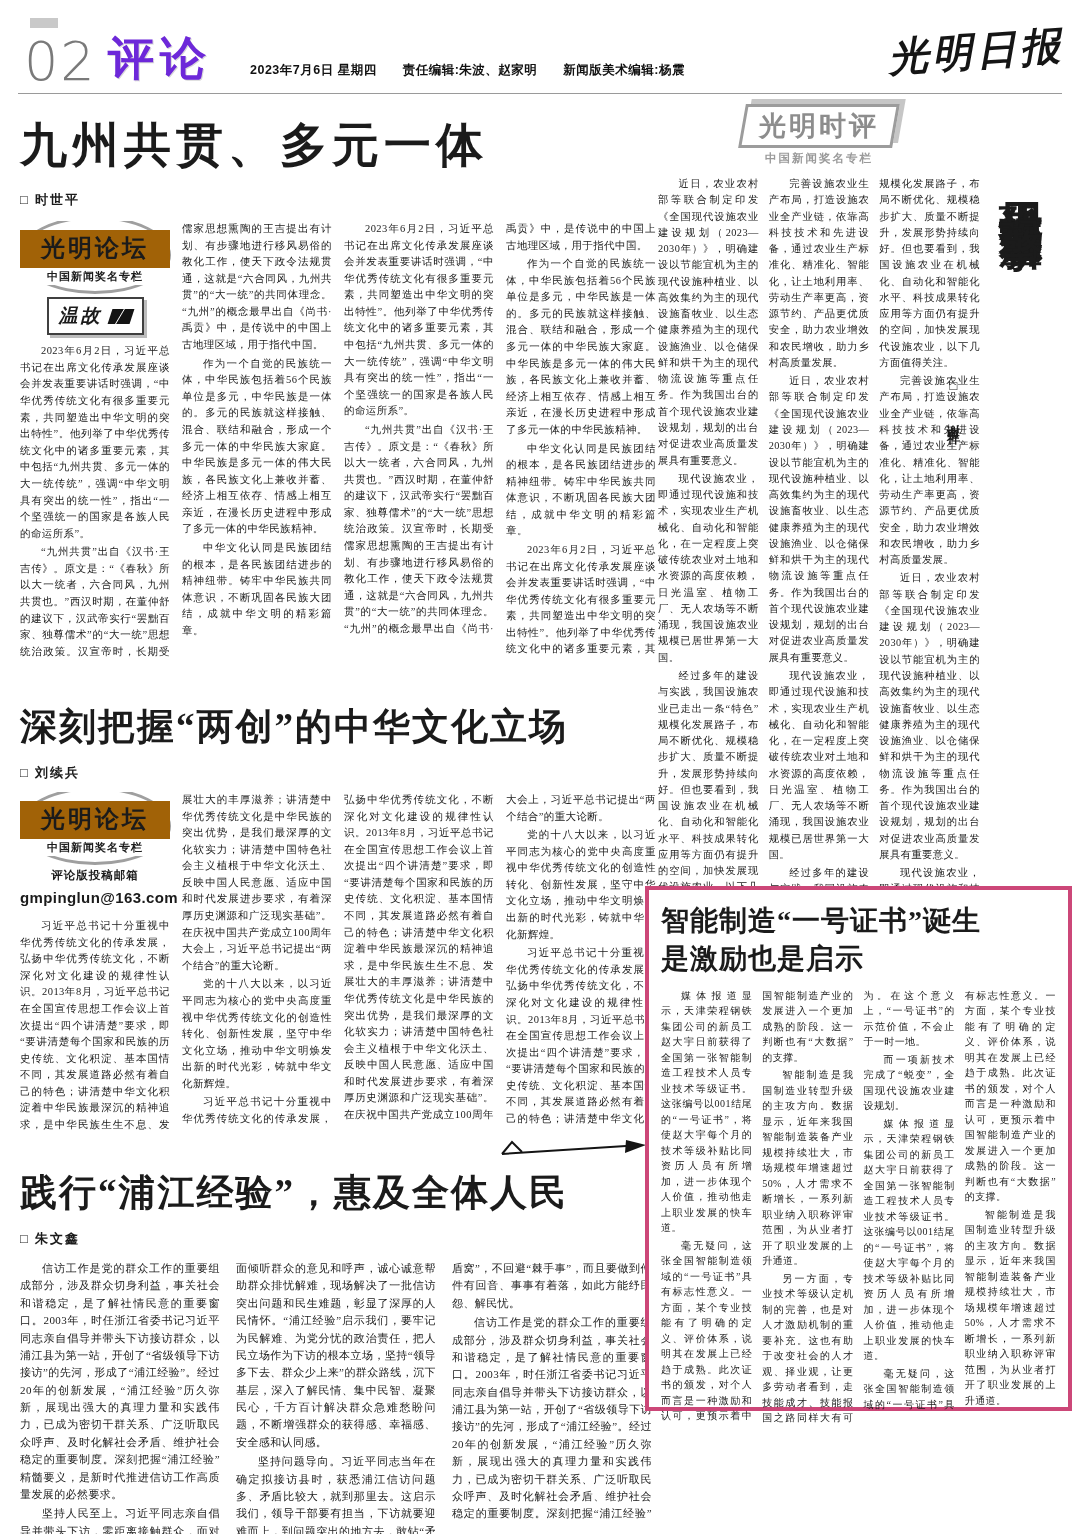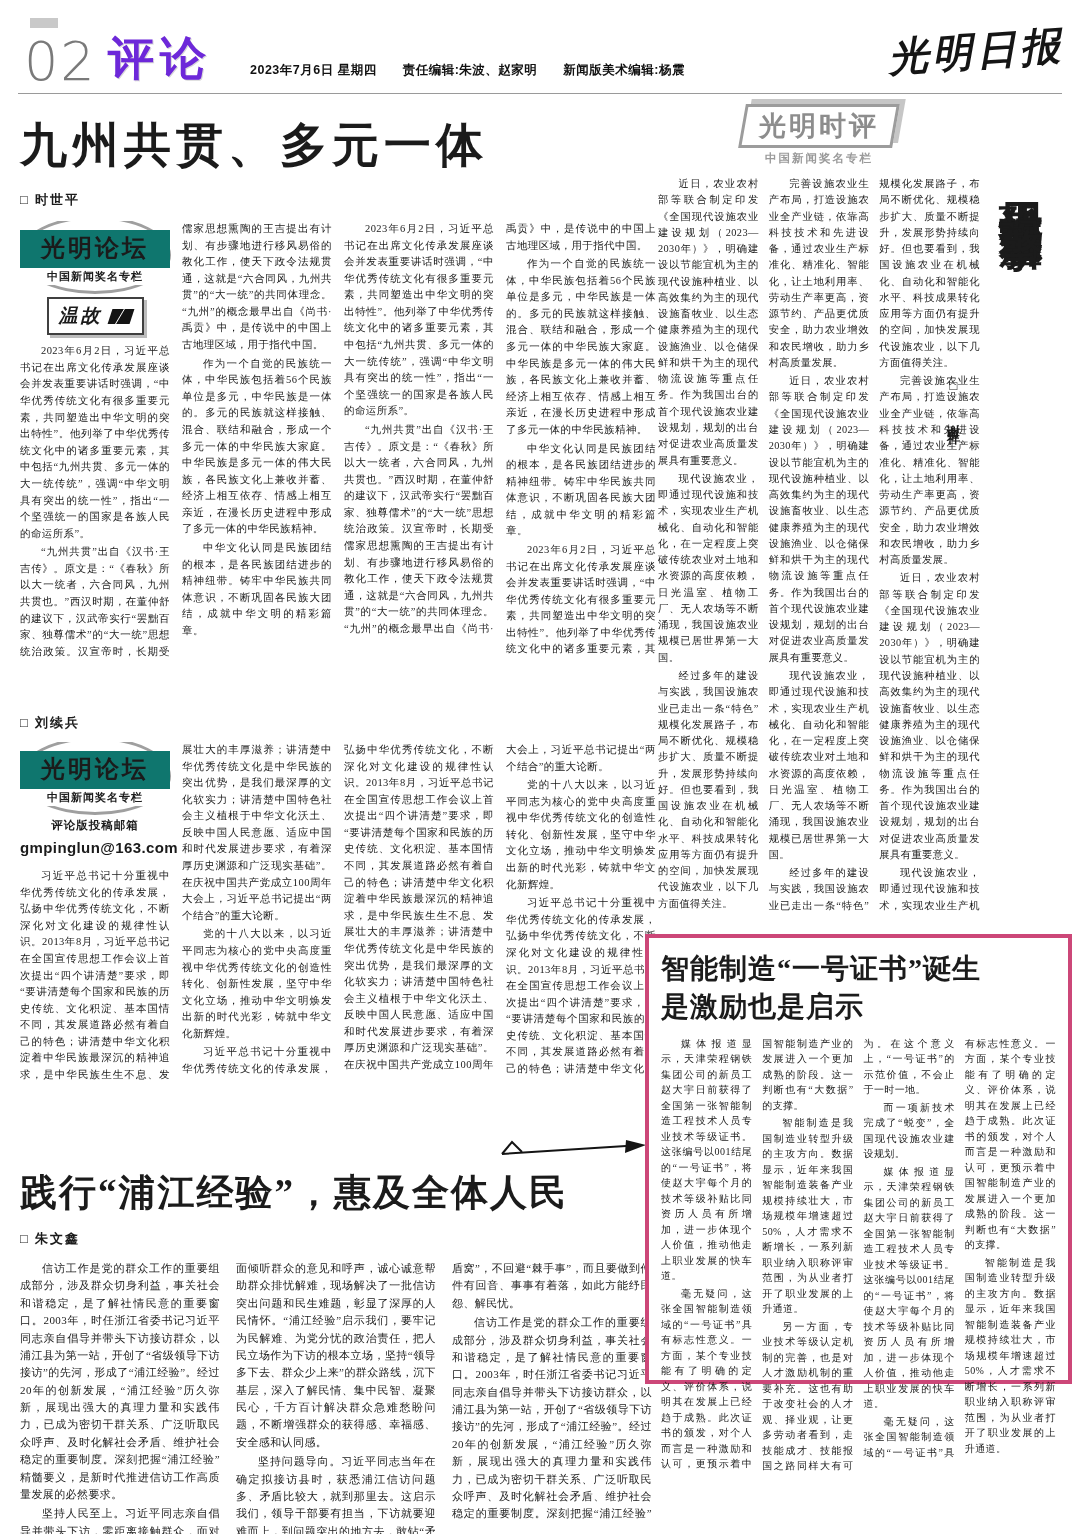--- a/index.html
+++ b/index.html
@@ -29,21 +29,21 @@
   .art1{position:absolute;left:20px;top:18px;width:636px;}
   .art1 h1{margin:0;font-size:47px;font-weight:bold;letter-spacing:5px;}
   .art1 h2{margin:10px 0 0;font-size:25px;font-weight:bold;letter-spacing:2px;}
   .art1 .byline{margin-top:14px;}
   .art1 .fillbody{margin-top:12px;height:440px;columns:4;column-gap:12px;}
   
   .forum-box{break-inside:avoid;width:100%;margin-bottom:8px;}
   .forum-logo{position:relative;text-align:center;padding:9px 0 4px;}
   .forum-logo .ring{position:absolute;left:50%;top:50%;width:146px;height:72px;
                     transform:translate(-50%,-50%);border:3px solid #9f9f9f;border-radius:50%;}
-  .forum-logo .name{position:relative;font-size:24px;font-weight:bold;letter-spacing:3px;background:#0f766e;}
+  .forum-logo .name{position:relative;font-size:24px;font-weight:bold;letter-spacing:3px;background:#a16207;}
   .forum-logo .sub{position:relative;font-size:11px;font-weight:bold;letter-spacing:1px;background:#fff;}
   .wengu{display:flex;align-items:center;gap:7px;width:fit-content;margin:8px auto 6px;
          border:2px solid #404040;padding:2px 10px;box-shadow:3px 3px 0 #bdbdbd;}
   .wengu .txt{font-size:19px;font-weight:bold;font-style:italic;letter-spacing:3px;}
   .book-icon{display:inline-block;width:22px;height:15px;transform:skewX(-18deg);
              background:linear-gradient(105deg,#141414 42%,#ffffff 46%,#141414 50%);}
   .mailbox-label{font-size:11.5px;font-weight:bold;text-align:center;margin-top:6px;letter-spacing:1px;}
   .mailbox-mail{font-size:15px;font-weight:bold;text-align:center;
                 font-family:"Liberation Sans",sans-serif;margin-top:2px;}
   
@@ -64,21 +64,21 @@
   .art2 h1{margin:0;font-size:37px;font-weight:bold;letter-spacing:2px;}
   .art2 .byline{margin-top:12px;}
   .art2 .fillbody{margin-top:10px;height:352px;columns:4;column-gap:12px;}
   .arrow-deco{position:absolute;left:498px;top:1038px;width:150px;height:30px;}
   
   .art3{position:absolute;left:20px;top:1072px;width:632px;}
   .art3 h1{margin:0;font-size:37px;font-weight:bold;letter-spacing:2px;}
   .art3 .byline{margin-top:12px;}
   .art3 .fillbody{margin-top:12px;height:282px;columns:3;column-gap:16px;font-size:11px;}
   
-  .redbox{position:absolute;left:645px;top:838px;width:427px;height:450px;
+  .redbox{position:absolute;left:645px;top:790px;width:427px;height:525px;
           border:4px solid #cc4778;box-sizing:border-box;padding:12px 12px 8px;background:#fff;}
   .redbox h1{margin:0;font-size:28px;font-weight:bold;line-height:1.35;letter-spacing:1px;width:330px;}
   .redbox .byline{margin-top:8px;font-size:12px;}
   .redbox .fillbody{margin-top:10px;height:438px;columns:4;column-gap:10px;font-size:10px;line-height:1.55;}
 </style>
 </head>
 <body>
 
 <div class="header">
   <div class="corner-tab"></div>
@@ -139,20 +139,21 @@
         <p>经过多年的建设与实践，我国设施农业已走出一条“特色”规模化发展路子，布局不断优化、规模稳步扩大、质量不断提升，发展形势持续向好。但也要看到，我国设施农业在机械化、自动化和智能化水平、科技成果转化应用等方面仍有提升的空间，加快发展现代设施农业，以下几方面值得关注。</p>
         <p>完善设施农业生产布局，打造设施农业全产业链，依靠高科技技术和先进设备，通过农业生产标准化、精准化、智能化，让土地利用率、劳动生产率更高，资源节约、产品更优质安全，助力农业增效和农民增收，助力乡村高质量发展。</p>
         <p>近日，农业农村部等联合制定印发《全国现代设施农业建设规划（2023—2030年）》，明确建设以节能宜机为主的现代设施种植业、以高效集约为主的现代设施畜牧业、以生态健康养殖为主的现代设施渔业、以仓储保鲜和烘干为主的现代物流设施等重点任务。作为我国出台的首个现代设施农业建设规划，规划的出台对促进农业高质量发展具有重要意义。</p>
         <p>现代设施农业，即通过现代设施和技术，实现农业生产机械化、自动化和智能化，在一定程度上突破传统农业对土地和水资源的高度依赖，日光温室、植物工厂、无人农场等不断涌现，我国设施农业规模已居世界第一大国。</p>
       </div>
   </div>
   <div class="vtitle">用现代设施打造富农强农新引擎</div>
   <div class="vbyline">□ 谢申祥</div>
 
   <div class="art2">
+    <h1>深刻把握“两创”的中华文化立场</h1>
     <div class="byline">□ 刘续兵</div>
     <div class="fillbody">
       <div class="forum-box">
         <div class="forum-logo">
           <div class="ring"></div>
           <div class="name">光明论坛</div>
           <div class="sub">中国新闻奖名专栏</div>
         </div>
         <div class="mailbox-label">评论版投稿邮箱</div>
         <div class="mailbox-mail">gmpinglun@163.com</div>

